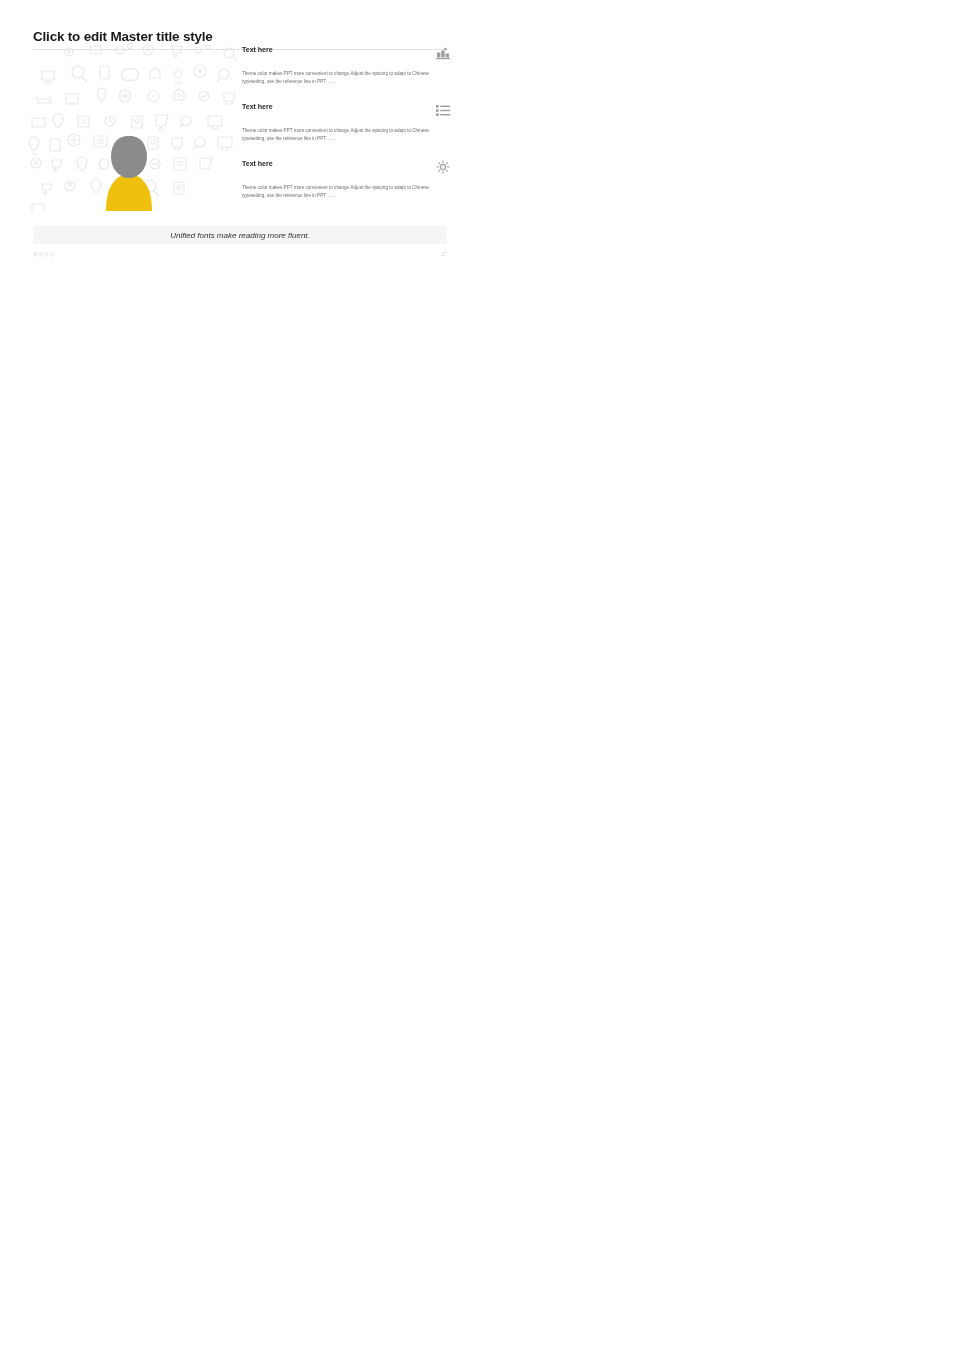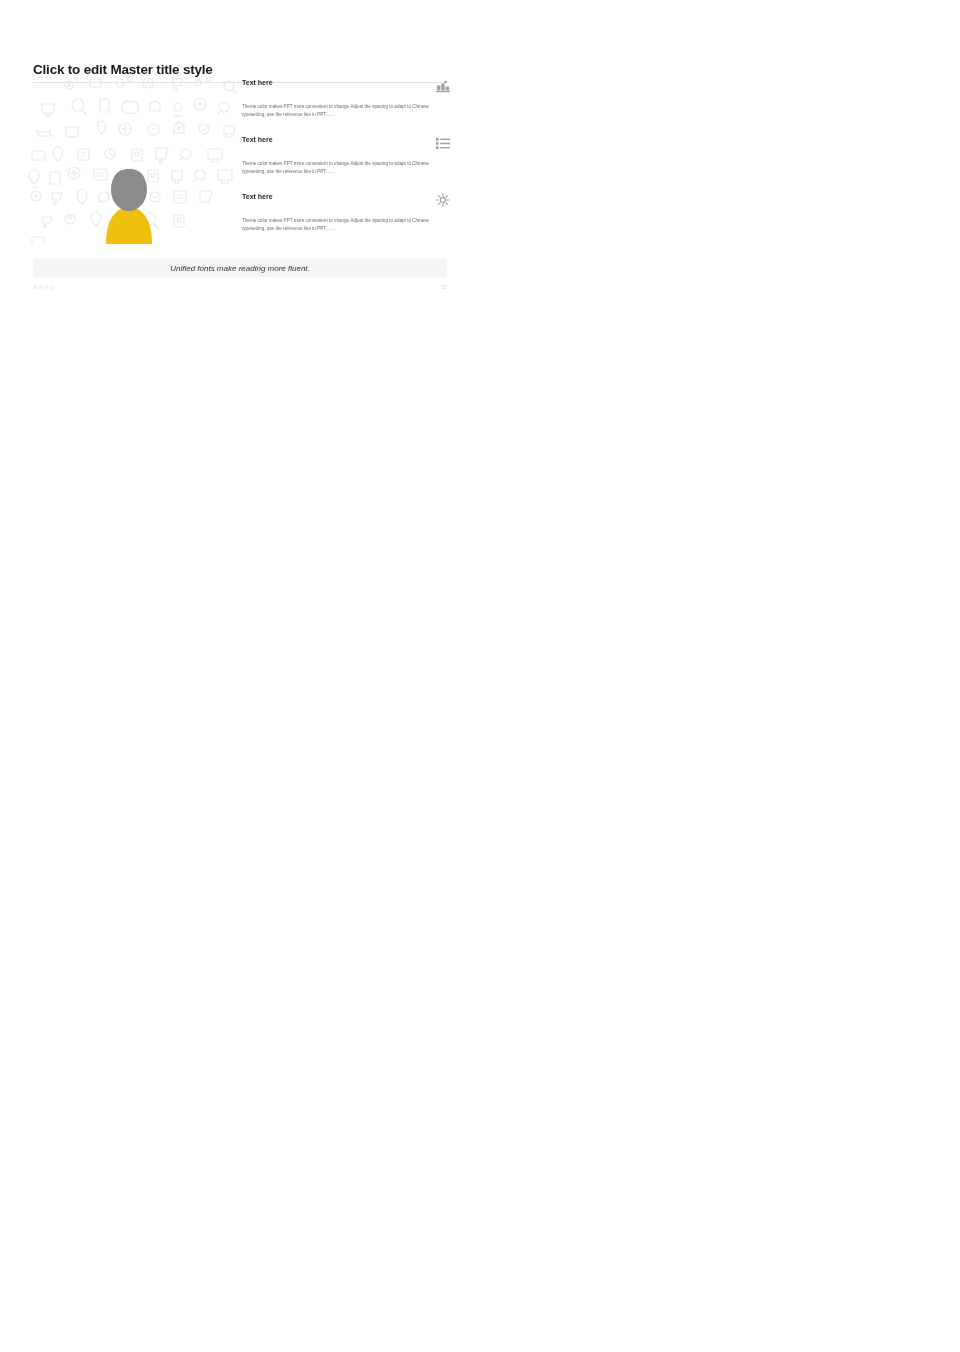--- a/index.html
+++ b/index.html
@@ -1,19 +1,19 @@
 <!DOCTYPE html>
 <html><head>
 <meta charset="utf-8">
 <style>
   * { box-sizing: border-box; margin:0; padding:0; }
   html,body { width:960px; height:1352px; background:#ffffff;
     font-family:"Liberation Sans", sans-serif; overflow:hidden; }
   .deck { position:relative; width:960px; height:1352px; }
-  .slide { position:absolute; width:480px; height:270px; background:#fff; overflow:hidden;margin-top:33px; }
+  .slide { position:absolute; width:480px; height:270px; background:#fff; overflow:hidden; }
   
   .s0 { left:0;   top:0;    }
   .s1 { left:480; top:0;    }
   .s2 { left:0;   top:290;  }
   .s3 { left:480; top:290;  }
   .s4 { left:0;   top:555;  }
   .s5 { left:480; top:555;  }
   .s6 { left:0;   top:825;  }
   .s7 { left:480; top:825;  }
   .s8 { left:0;   top:1090; }

